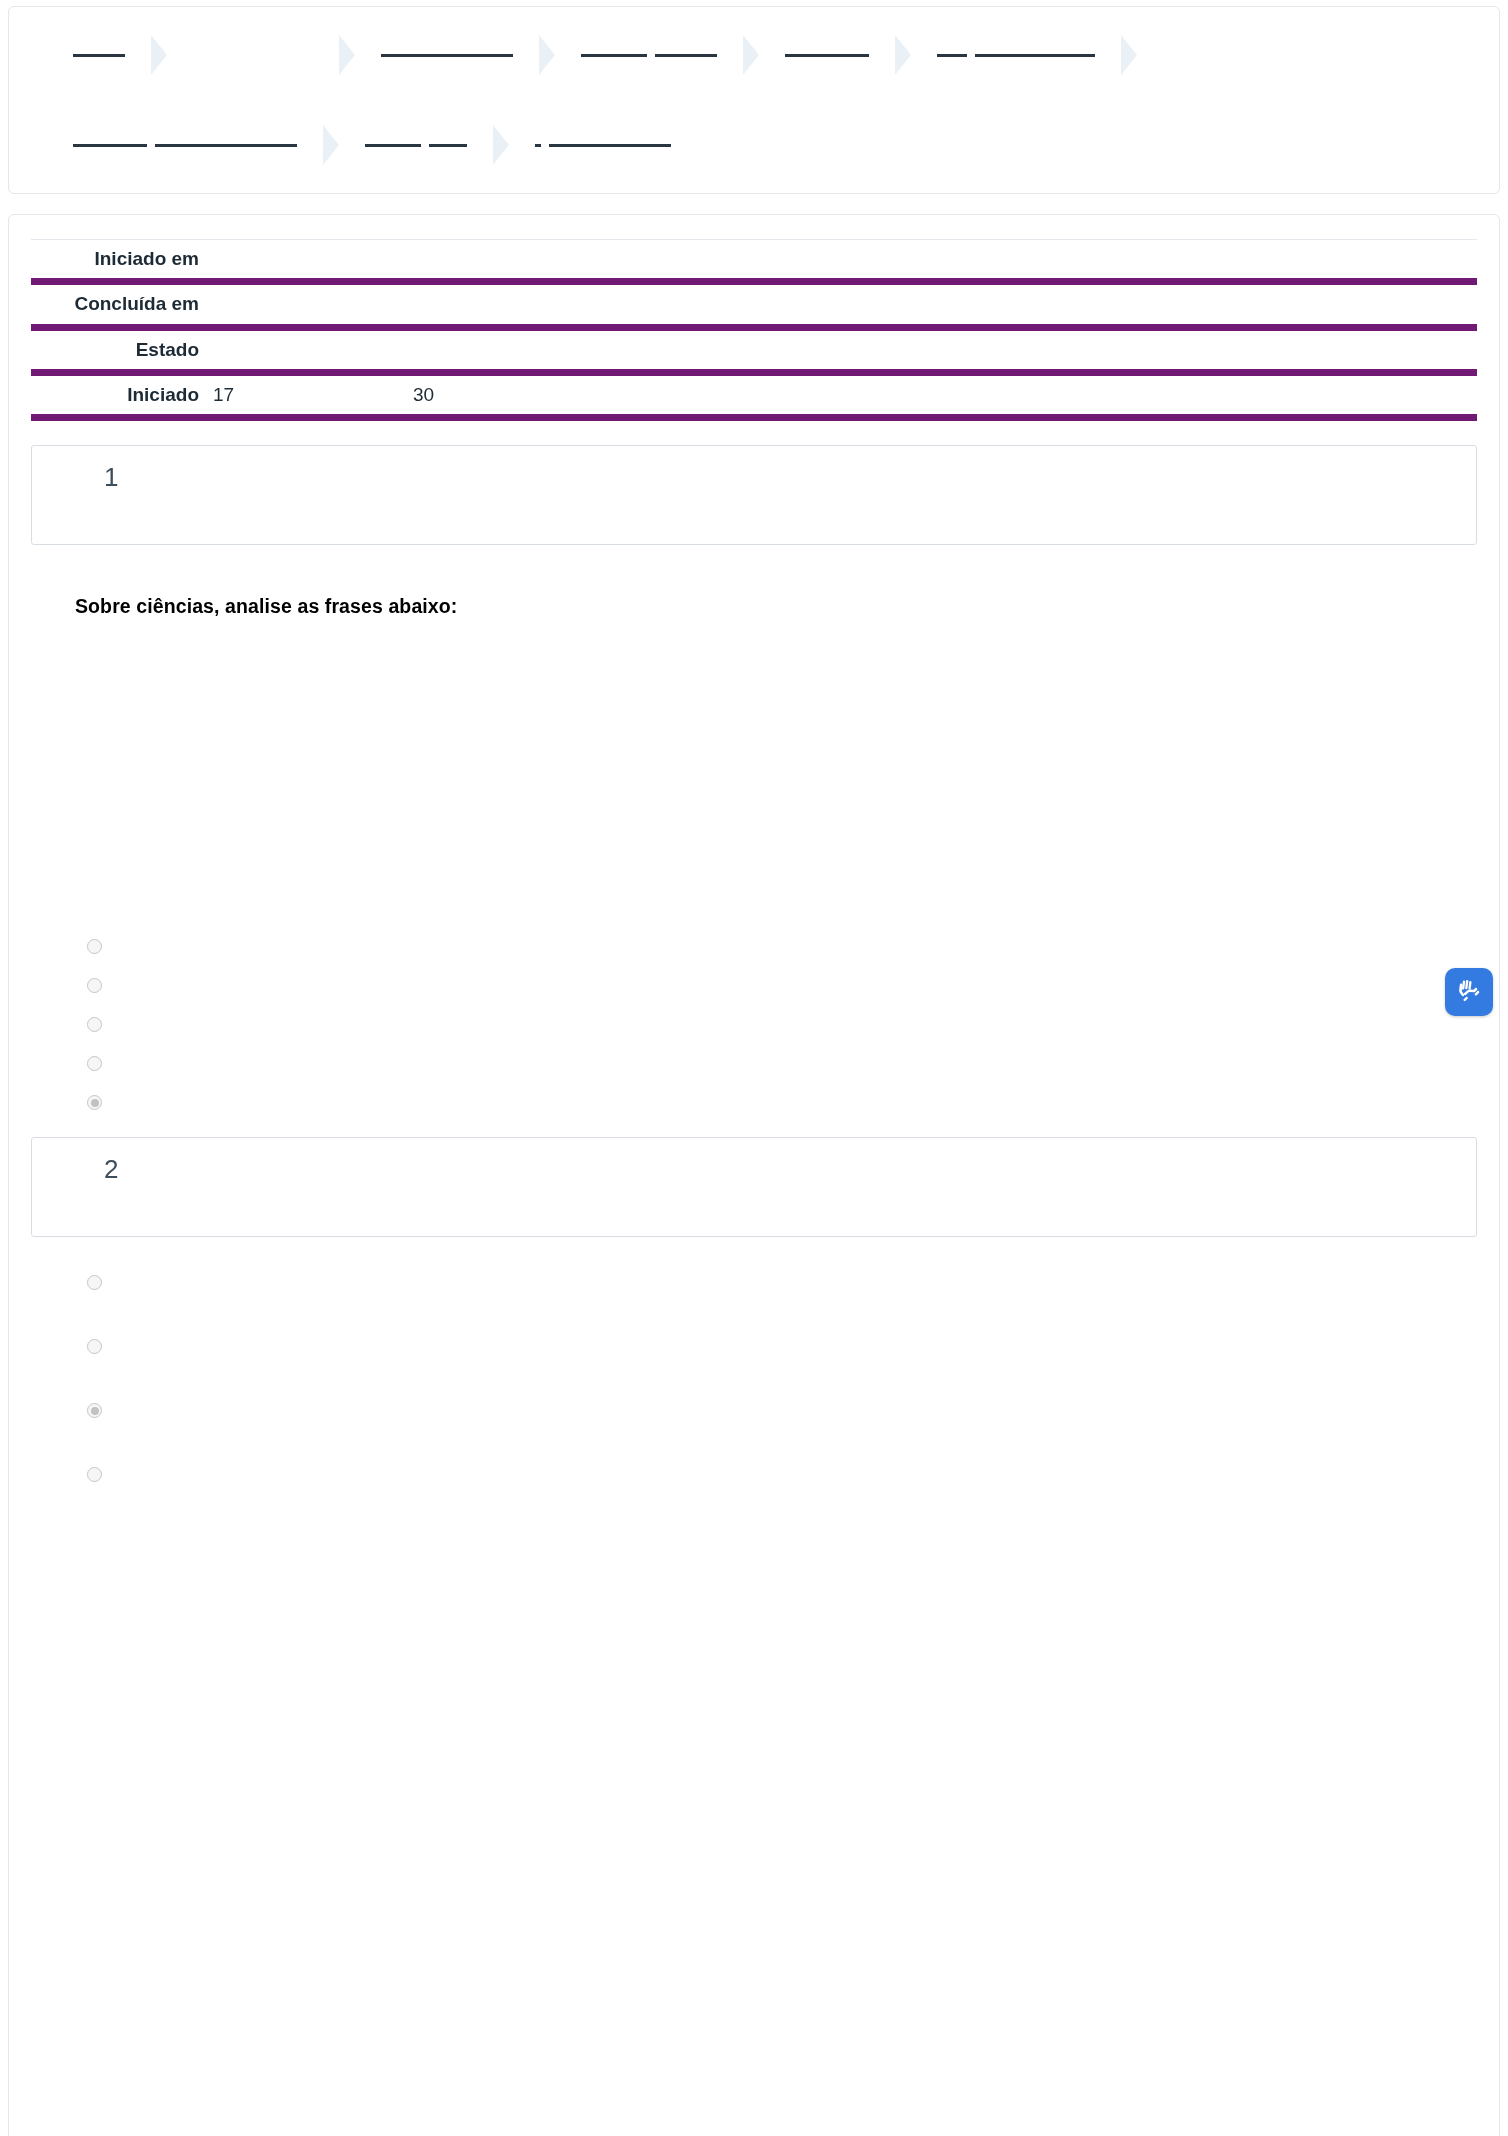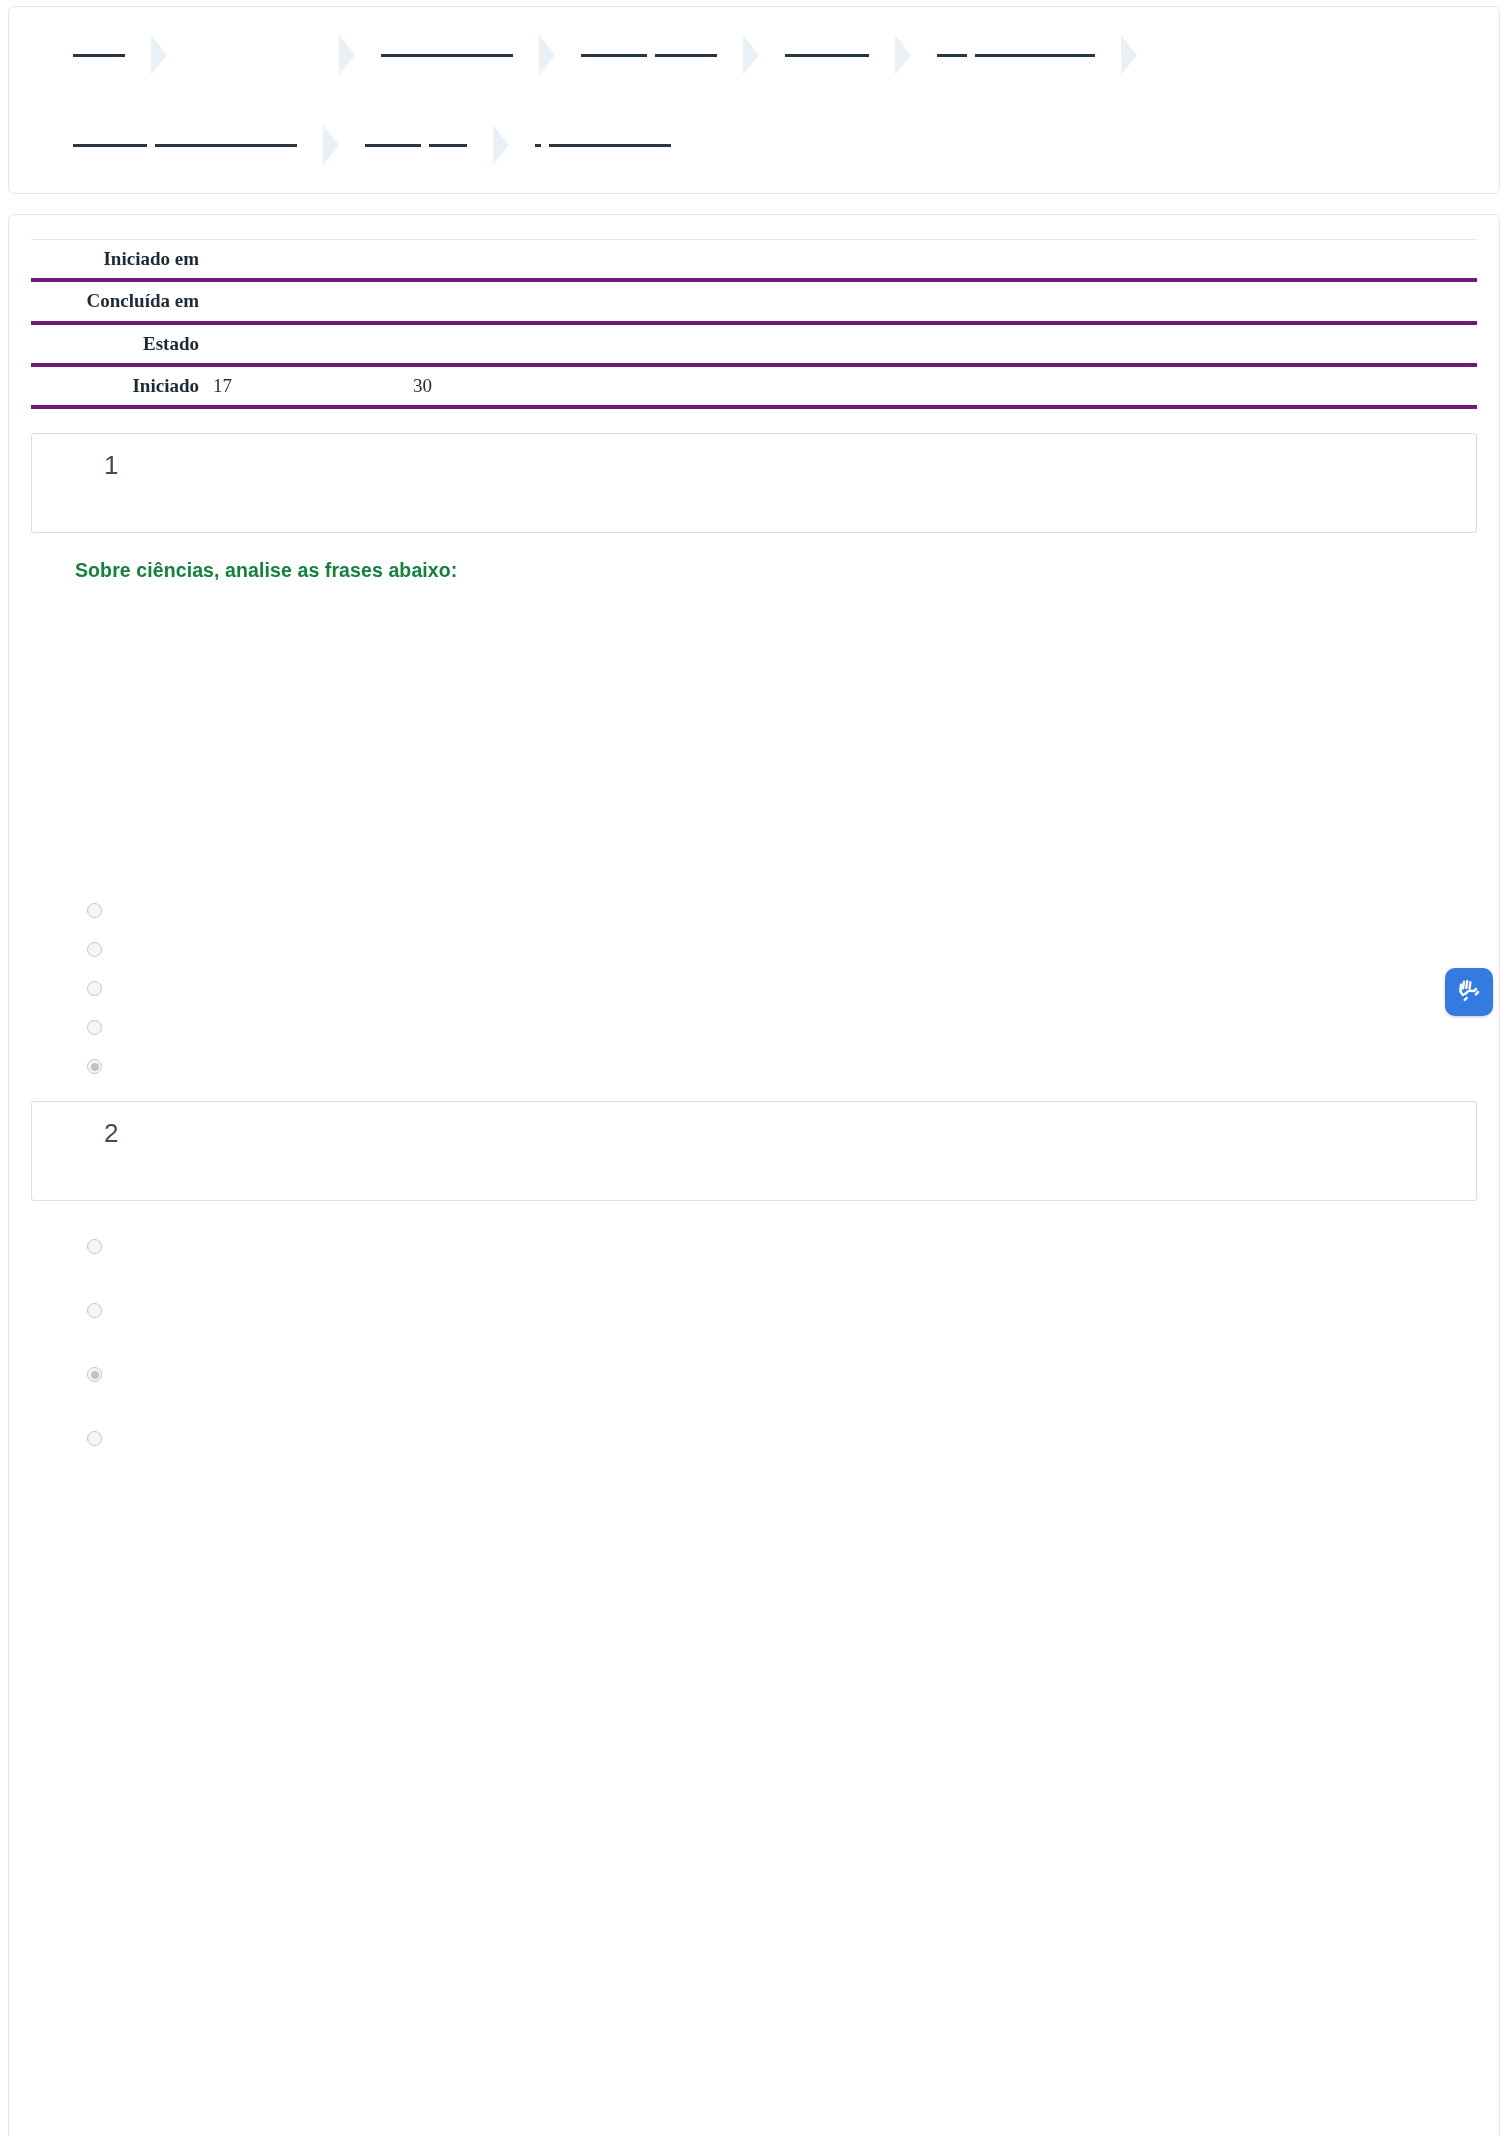--- a/index.html
+++ b/index.html
@@ -66,21 +66,21 @@
     min-height: 1930px;
   }
 
   
   .summary-table {
     width: 100%;
     border-collapse: collapse;
     margin: 0 0 0 0;
     table-layout: fixed;
   }
-  .summary-table tr { border-bottom: 4px solid #701a75; font-family: Liberation Serif, serif; }
+  .summary-table tr { border-bottom: 7px solid #701a75; }
   .summary-table tr:first-child { border-top: 1px solid #e4e8ed; }
   .summary-table th {
     width: 168px;
     text-align: right;
     padding: 7px 0 7px 0;
     font-size: 19px;
     font-weight: 700;
     color: #1d2b36;
     vertical-align: top;
     line-height: 1.28;
@@ -112,25 +112,25 @@
     font-weight: 400;
     color: #3d4d5c;
     line-height: 1;
     margin-left: 50px;
     display: inline-block;
   }
   .q-body {
     padding: 0 22px;
   }
   .q-text {
-    margin-top: 24px;
+    margin-top: 48px;
     margin-left: 22px;
     font-size: 19.5px;
     font-weight: 700;
-    color: #15803d;
+    color: #000000;
     letter-spacing: 0.1px;
     line-height: 1.4;
   }
   .q-spacer-1 { height: 316px; }
   .q-spacer-2 { height: 36px; }
 
   .answers {
     margin-left: 34px;
   }
   .answer-row {

